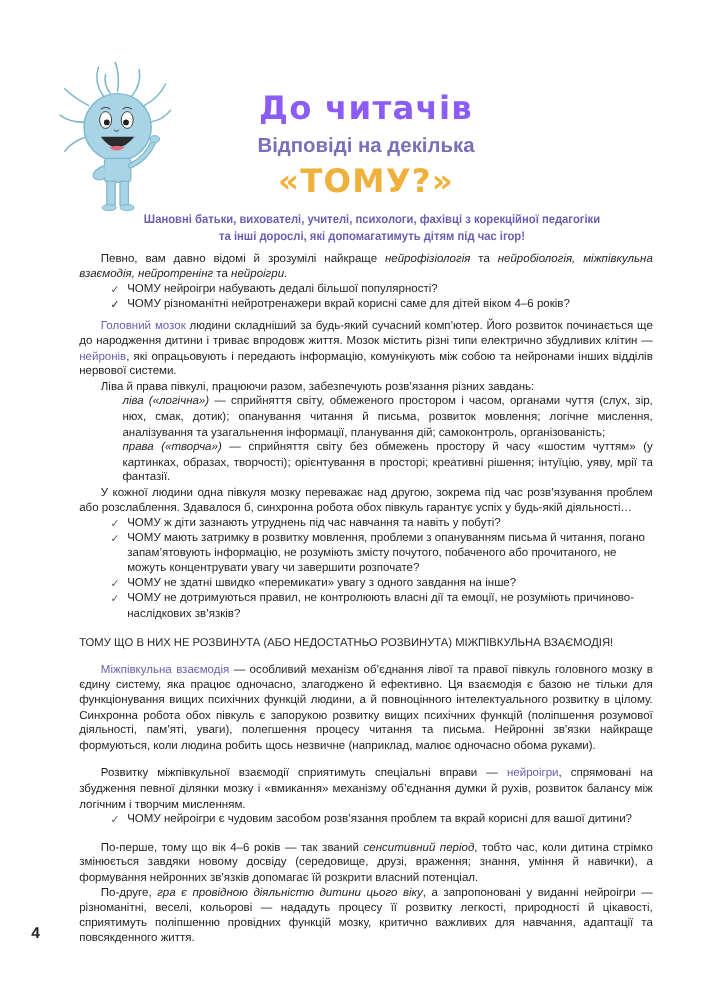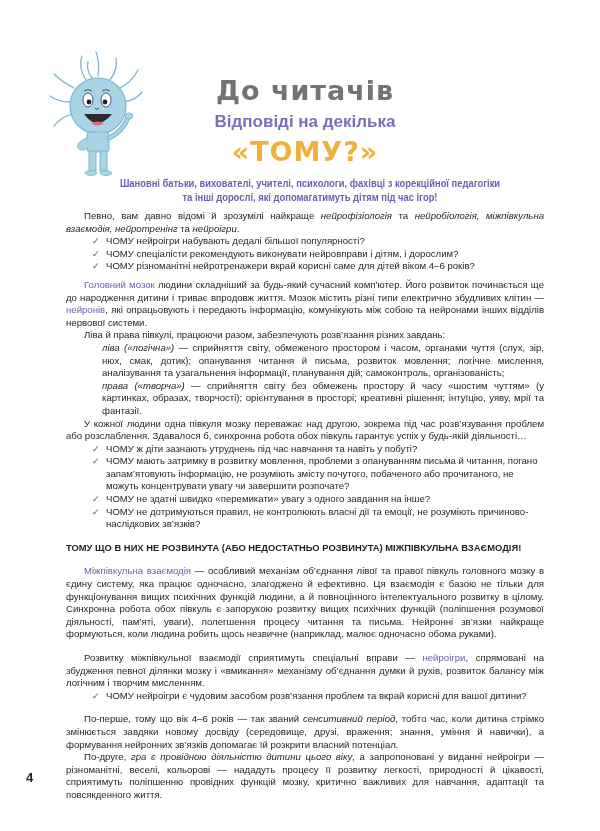--- a/index.html
+++ b/index.html
@@ -4,21 +4,21 @@
   <style>
     html, body { margin:0; padding:0; background:#ffffff; }
     body { width:600px; height:831px; position:relative; overflow:hidden;
       font-family:"Liberation Sans", sans-serif; color:#231f20; }
     .page { position:absolute; left:0; top:0; width:600px; height:831px; }
 
     .mascot { position:absolute; left:48px; top:48px; width:100px; height:130px; }
 
     .title-block { position:absolute; left:170px; top:74px; width:270px; text-align:center; }
     .title-main { font-family:"DejaVu Sans", sans-serif; font-weight:bold; font-size:27px;
-      color:#737373; letter-spacing:1px; line-height:34px; margin:0; }
+      color:#8b5cf6; letter-spacing:1px; line-height:34px; margin:0; }
     .title-sub { font-family:Liberation Sans, sans-serif; font-weight:bold; font-size:17px;
       color:#7b6fb8; line-height:24px; margin:2px 0 0 0; }
     .title-why { font-family:"DejaVu Sans", sans-serif; font-weight:bold; font-size:27px;
       color:#f0b13c; line-height:32px; margin:2px 0 0 0; letter-spacing:1px; }
 
     .address { position:absolute; left:100px; top:177px; width:420px; text-align:center;
       font-family:"Liberation Sans", sans-serif; font-weight:bold; color:#6a5fb0;
       font-size:10.2px; line-height:14px; transform:scaleX(0.92); transform-origin:center top; }
 
     .body-text { position:absolute; left:66px; top:210px; width:478px;
@@ -30,21 +30,21 @@
     .sub-indent p { text-indent:0; }
     .gap { height:11px; }
     .gap-sm { height:6px; }
     .hl { color:#6a5fb0; font-weight:normal; }
     em { font-style:italic; }
 
     ul.checks { list-style:none; margin:0; padding:0 0 0 26px; }
     ul.checks li { position:relative; padding-left:14px; text-align:left; }
     ul.checks li .chk { position:absolute; left:0; top:0; font-size:9px; color:#555; }
 
-    .center-bold { text-align:right; font-weight:bold; font-size:9.4px; letter-spacing:0; }
+    .center-bold { text-align:right; font-weight:normal; font-size:9.4px; letter-spacing:0; }
 
     .page-num { position:absolute; left:26px; top:770px; font-weight:bold; font-size:13px; color:#231f20; }
   </style>
 </head>
 <body>
 
 <div class="page">
 
   <svg class="mascot" viewBox="0 0 100 130">
     <g stroke="#7fb6cc" stroke-width="1.3" fill="none" stroke-linecap="round">
@@ -90,21 +90,21 @@
     <div>та інші дорослі, які допомагатимуть дітям під час ігор!</div>
   </div>
 
   <div class="body-text">
 
     <p class="indent">
       <span>Певно, вам давно відомі й зрозумілі найкраще </span><em>нейрофізіологія</em><span> та </span><em>нейробіологія, міжпівкульна взаємодія, нейротренінг</em><span> та </span><em>нейроігри</em><span>.</span>
     </p>
     <ul class="checks">
       <li><span class="chk">✓</span><span>ЧОМУ нейроігри набувають дедалі більшої популярності?</span></li>
-      <li><span class="chk">✓</span><span>ЧОМУ спеціалісти рекомендують виконувати нейровправи і дітям, і дорослим?</span></li>
+      <li><span class="chk">✓</span></li>
       <li><span class="chk">✓</span><span>ЧОМУ різноманітні нейротренажери вкрай корисні саме для дітей віком 4–6 років?</span></li>
     </ul>
 
     <div class="gap-sm"></div>
     <p class="indent">
       <span class="hl">Головний мозок</span><span> людини складніший за будь-який сучасний комп’ютер. Його розвиток починається ще до народження дитини і триває впродовж життя. Мозок містить різні типи електрично збудливих клітин — </span><span class="hl">нейронів</span><span>, які опрацьовують і передають інформацію, комунікують між собою та нейронами інших відділів нервової системи.</span>
     </p>
     <p class="indent">Ліва й права півкулі, працюючи разом, забезпечують розв’язання різних завдань:</p>
     <div class="sub-indent">
       <p><em>ліва («логічна»)</em><span> — сприйняття світу, обмеженого простором і часом, органами чуття (слух, зір, нюх, смак, дотик); опанування читання й письма, розвиток мовлення; логічне мислення, аналізування та узагальнення інформації, планування дій; самоконтроль, організованість;</span></p>

